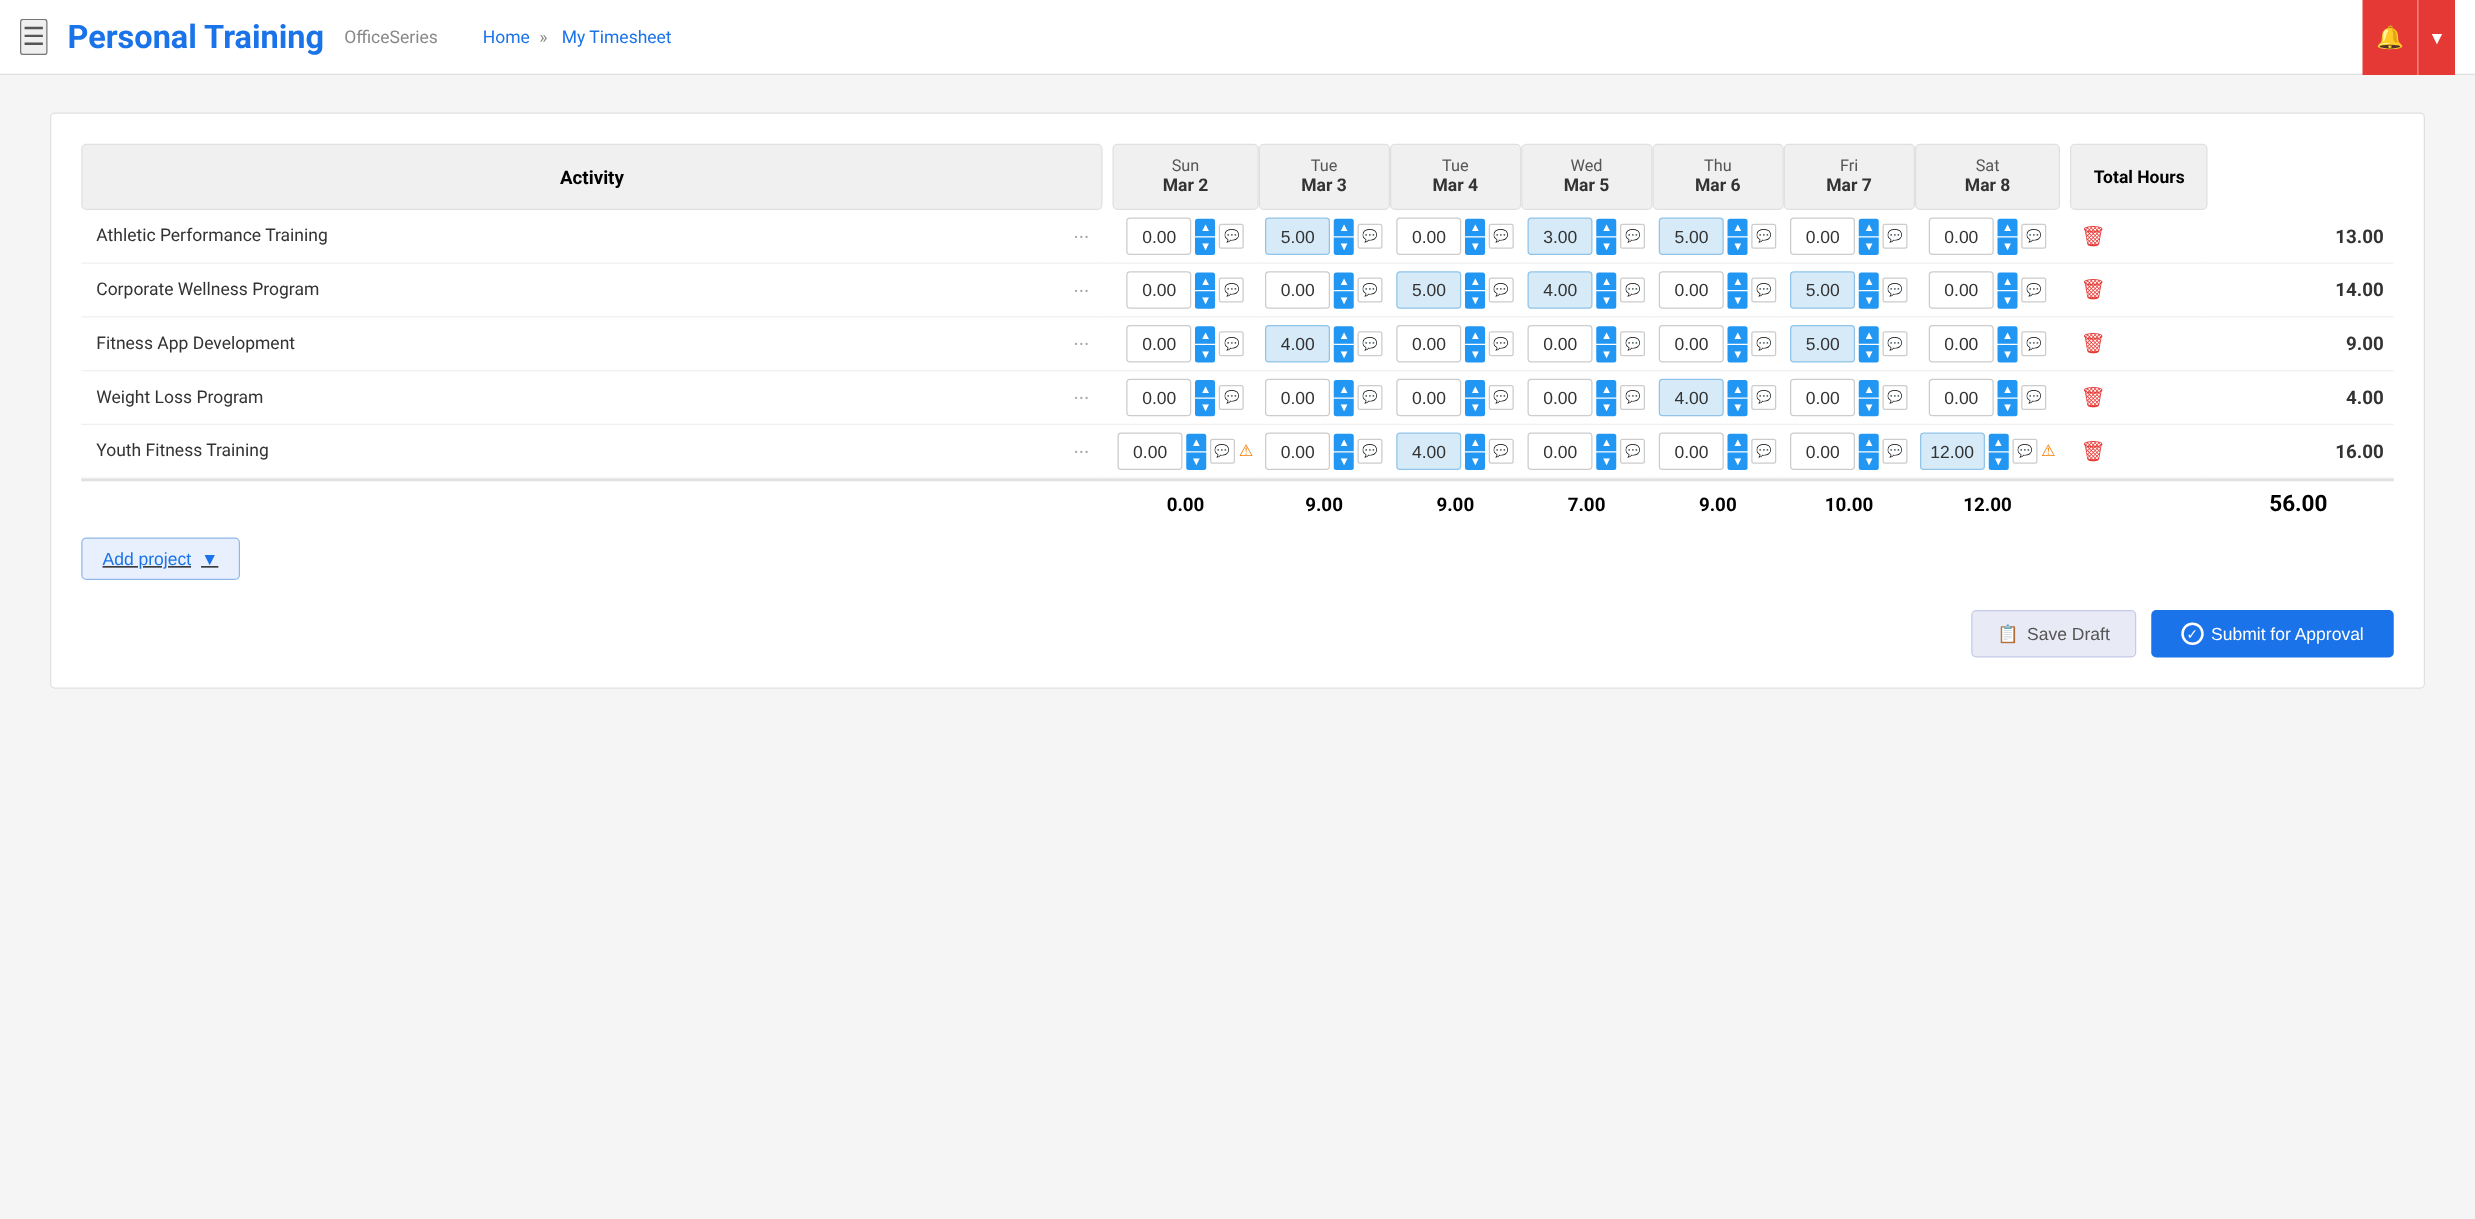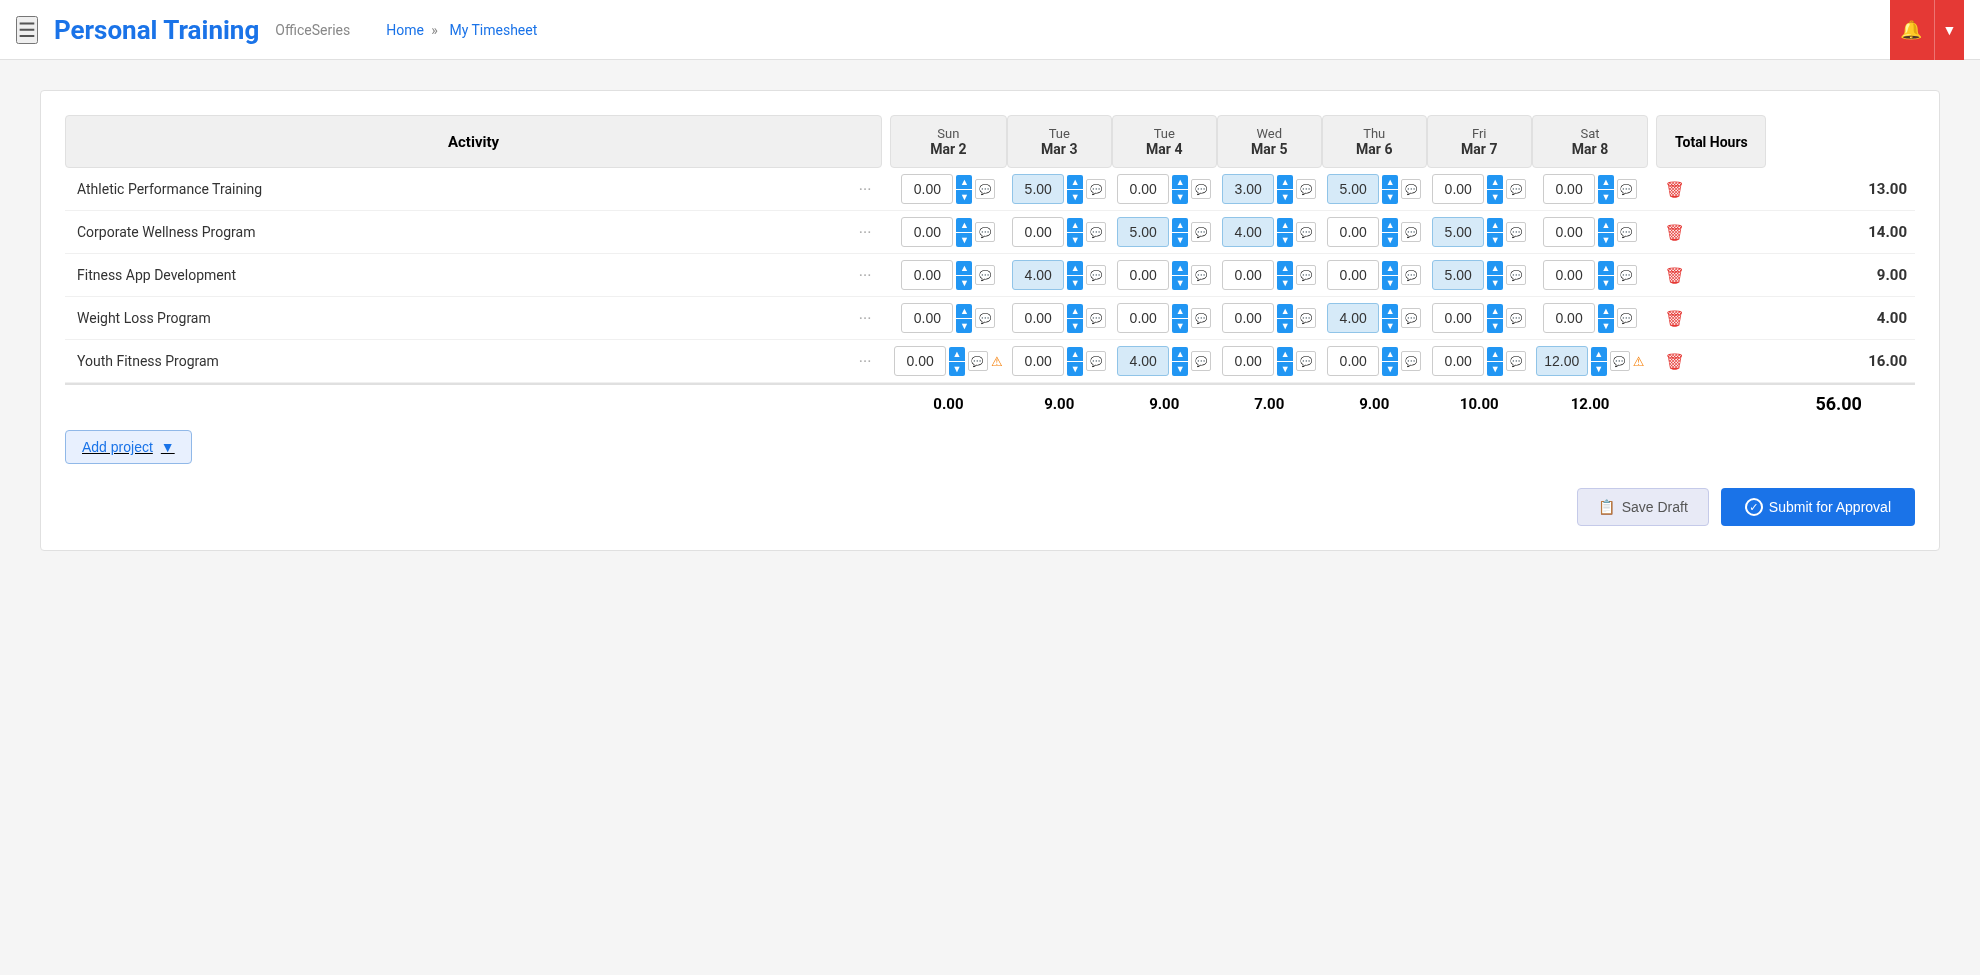--- a/index.html
+++ b/index.html
@@ -439,21 +439,21 @@
                   <button class="spin-btn">▲</button>
                   <button class="spin-btn">▼</button>
                 </div>
                 <button class="comment-btn" style="font-size: 10px;">💬</button>
               </div></td>
             <td class="spacer-col"></td>
             <td><button class="delete-btn">🗑</button></td>
             <td class="td-total">4.00</td>
           </tr>
           <tr class="tr-data">
-            <td class="td-activity">Youth Fitness Program</td>
+            <td class="td-activity">Youth Fitness Training</td>
             <td class="td-actions">···</td>
             <td class="spacer-col"></td>
             <td class="td-hours"><div class="hour-cell">
                 <input type="text" class="hour-input" value="0.00" style="">
                 <div class="spin-btns">
                   <button class="spin-btn">▲</button>
                   <button class="spin-btn">▼</button>
                 </div>
                 <button class="comment-btn" style="font-size: 10px;">💬</button>
                 <span class="warn-icon" style="color: rgb(245, 124, 0); font-size: 13px;">⚠</span>

